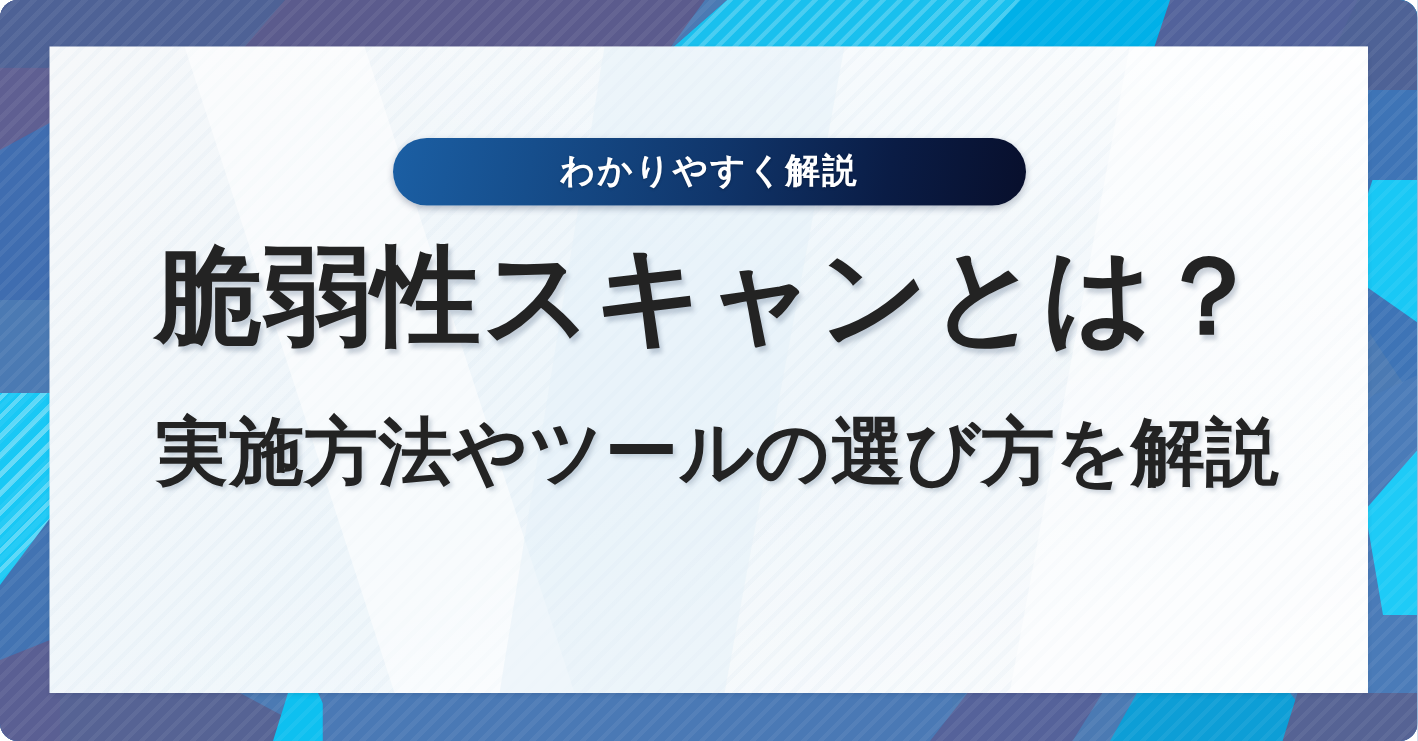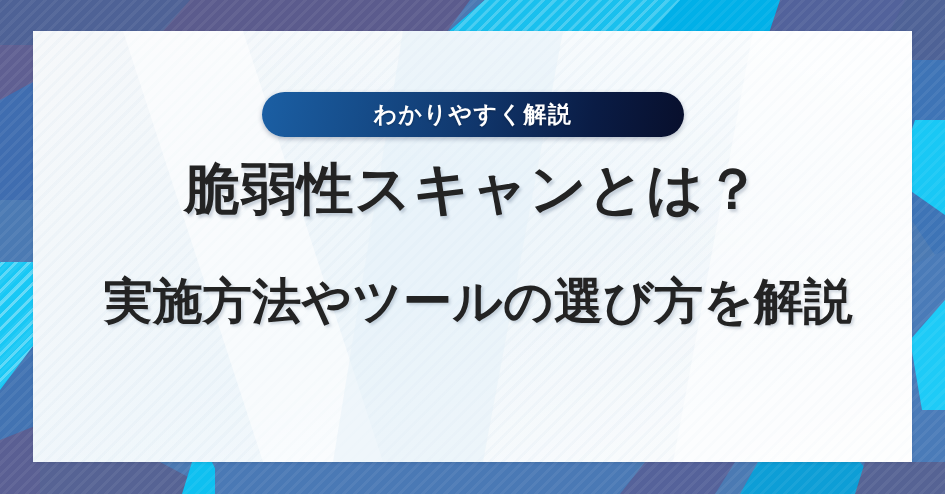--- a/index.html
+++ b/index.html
@@ -7,20 +7,21 @@
     padding: 0;
     background: #ffffff;
   }
   #canvas {
     position: relative;
     width: 945px;
     height: 494px;
     overflow: hidden;
     font-family: "DejaVu Sans", "Liberation Sans", sans-serif;
     background: #4a77b0;
+    border-radius: 12px;
   }
 
   
   .bg-layer {
     position: absolute;
     inset: 0;
     overflow: hidden;
   }
   .bg-base {
     position: absolute;
@@ -112,21 +113,21 @@
   }
 
   
   .headline {
     position: absolute;
     left: 0;
     right: 0;
     top: 128px;
     text-align: center;
     color: #232323;
-    font-size: 56px;
+    font-size: 72px;
     font-weight: 900;
     line-height: 1.06;
     letter-spacing: 1px;
     white-space: nowrap;
     text-shadow: 2px 3px 3px rgba(90,110,135,0.30);
   }
 
   
   .subheadline {
     position: absolute;

